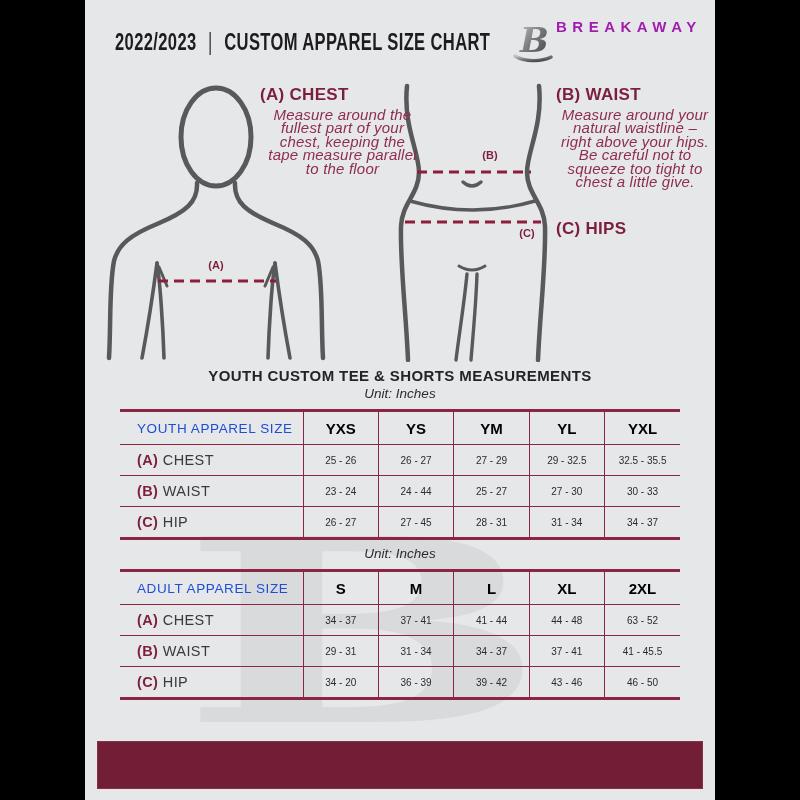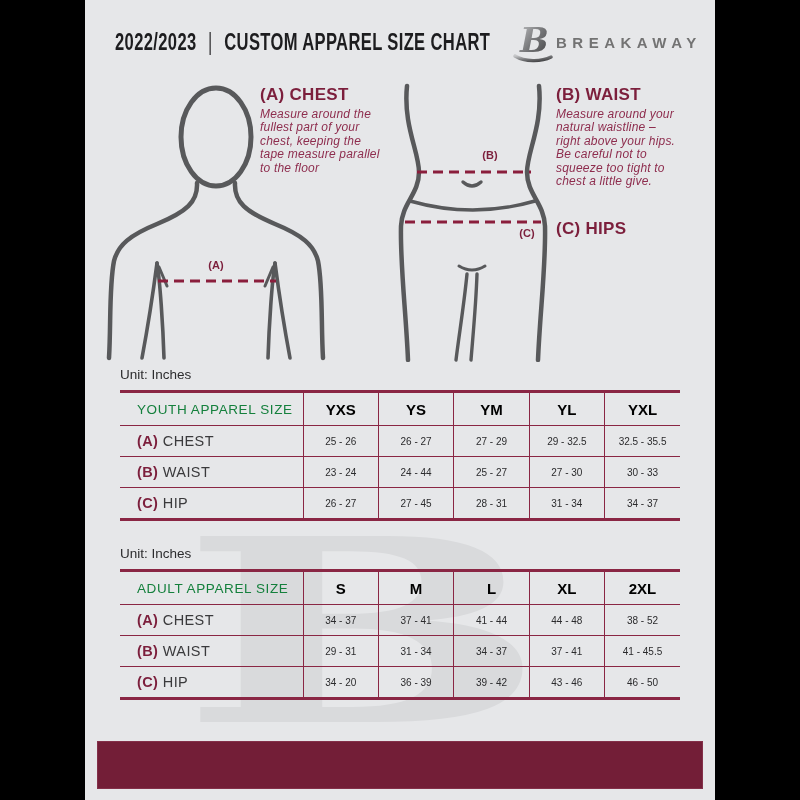--- a/index.html
+++ b/index.html
@@ -27,59 +27,59 @@
   
   .hdr-title {
     position:absolute; left:30px; top:28px; z-index:2;
     font-size:23px; line-height:28px; font-weight:bold; color:#1d1d1f;
     white-space:nowrap; letter-spacing:.5px;
     transform:scaleX(.72); transform-origin:left center;
   }
   .hdr-title .divider { font-weight:400; color:#3a3a3c; margin:0 16px; }
   .logo { position:absolute; left:428px; top:20px; width:40px; height:44px; z-index:2; }
   .brand-name {
-    position:absolute; left:471px; top:34px; z-index:2;
-    font-size:15px; font-weight:bold; letter-spacing:5.5px; color:#737373;
+    position:absolute; left:471px; top:18px; z-index:2;
+    font-size:15px; font-weight:bold; letter-spacing:5.5px; color:#a21caf;
     white-space:nowrap;
   }
 
   
   .diagram-svg { position:absolute; left:0; top:80px; z-index:1; }
   .guide-heading {
     position:absolute; z-index:2; font-size:17px; font-weight:bold;
     color:#7c1f3c; letter-spacing:.3px; white-space:nowrap;
   }
   .guide-text {
-    position:absolute; z-index:2; font-size:12px; font-style:italic;
-    color:#8e2d4e; line-height:13.4px; letter-spacing:.2px; white-space:pre-line;
+    position:absolute; z-index:2; font-size:15px; font-style:italic;
+    color:#8e2d4e; line-height:13.4px; letter-spacing:.2px; white-space:pre-line;text-align:center;
   }
   .h-a { left:175px; top:85px; }  .t-a { left:175px; top:108px; width:165px; }
   .h-b { left:471px; top:85px; }  .t-b { left:471px; top:108px; width:158px; }
   .h-c { left:471px; top:219px;text-align:right; } .t-c { left:471px; top:243px; width:158px; }
   .dash-label {
     position:absolute; z-index:2; width:40px; text-align:center;
     font-size:11px; font-weight:bold; color:#7c1f3c;
   }
   .lbl-a { left:111px; top:259px; }
   .lbl-b { left:385px; top:149px; }
   .lbl-c { left:422px; top:227px; }
 
   
   .table-block { position:absolute; left:35px; width:560px; z-index:1; }
   .tb-youth { top:366px; } .tb-adult { top:545px; }
   .tbl-title { text-align:center; font-size:15px; line-height:19px; font-weight:bold; color:#242426; letter-spacing:.4px; }
-  .tbl-unit  { font-size:13.5px; line-height:18px; color:#2c2c2e; }
+  .tbl-unit  { text-align:center; font-size:13.5px; line-height:18px; font-style:italic; color:#2c2c2e; }
   table { width:560px; border-collapse:collapse; table-layout:fixed; margin-top:6px;
           border-top:3px solid #8a2644; border-bottom:3px solid #8a2644; }
   col.c0 { width:183px; } col.cv { width:75.4px; }
   thead th { height:30px; border-bottom:1.5px solid #8a2644; }
   tbody td { height:28px; border-top:1.5px solid #8a2644; }
   tbody tr:first-child td { border-top:none; }
   th:not(:first-child), td:not(:first-child) { border-left:1.5px solid #8a2644; }
-  th.sizelabel { text-align:left; padding-left:17px; font-weight:400; font-size:13.5px; letter-spacing:.6px; color:#15803d; }
+  th.sizelabel { text-align:left; padding-left:17px; font-weight:400; font-size:13.5px; letter-spacing:.6px; color:#1d4ed8; }
   thead th { font-size:15px; font-weight:bold; color:#000000; }
   td { text-align:center; font-size:10px; color:#2b2b2d; }
   td.rowlabel { text-align:left; padding-left:17px; font-size:14.5px; color:#3a3a3c; letter-spacing:.4px; }
   td.rowlabel .prefix { color:#7c1f3c; font-weight:bold; }
 
   
   .footer-band {
     position:absolute; left:12px; top:741px; width:606px; height:48px;
     background:#731e37; border:1px solid #833049; box-sizing:border-box; z-index:1;
   }
@@ -150,20 +150,21 @@
   <div class="guide-heading h-b">(B) WAIST</div>
   <div class="guide-text t-b">Measure around your
 natural waistline –
 right above your hips.
 Be careful not to
 squeeze too tight to
 chest a little give.</div>
   <div class="guide-heading h-c">(C) HIPS</div>
 
   <div class="table-block tb-youth">
+    <div class="tbl-title">YOUTH CUSTOM TEE &amp; SHORTS MEASUREMENTS</div>
     <div class="tbl-unit">Unit: Inches</div>
     <table>
       <colgroup>
           <col class="c0">
           <col class="cv">
           <col class="cv">
           <col class="cv">
           <col class="cv">
           <col class="cv">
         </colgroup>
@@ -227,21 +228,21 @@
             <th>2XL</th>
           </tr>
       </thead>
       <tbody>
           <tr>
             <td class="rowlabel"><span class="prefix">(A)</span>&nbsp;CHEST</td>
             <td>34 - 37</td>
             <td>37 - 41</td>
             <td>41 - 44</td>
             <td>44 - 48</td>
-            <td>38 - 52</td>
+            <td>63 - 52</td>
           </tr>
           <tr>
             <td class="rowlabel"><span class="prefix">(B)</span>&nbsp;WAIST</td>
             <td>29 - 31</td>
             <td>31 - 34</td>
             <td>34 - 37</td>
             <td>37 - 41</td>
             <td>41 - 45.5</td>
           </tr>
           <tr>

